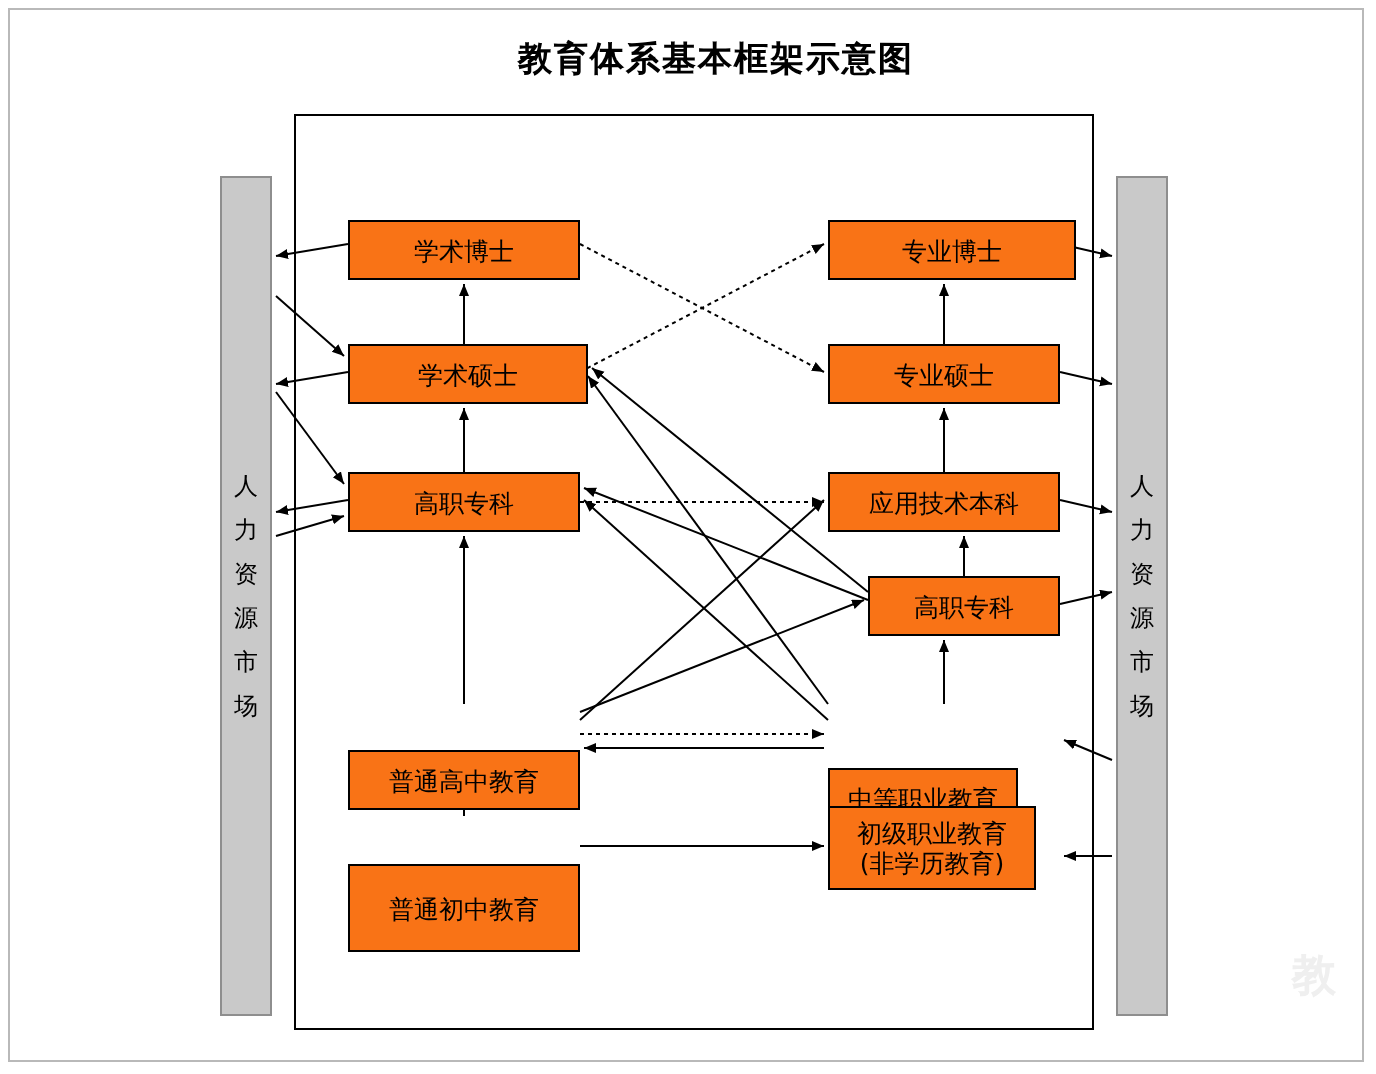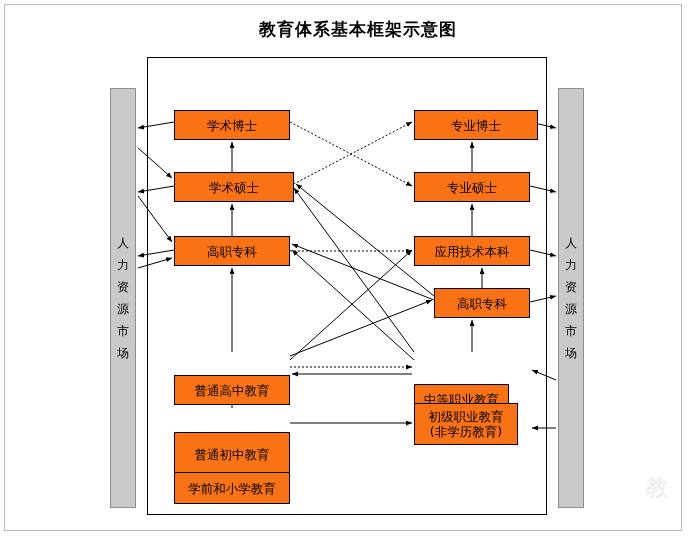--- a/index.html
+++ b/index.html
@@ -188,14 +188,13 @@
     <div class="node" style="left: 174px; top: 236px; width: 116px; height: 30px;">高职专科</div>
     <div class="node" style="left: 414px; top: 236px; width: 116px; height: 30px; text-align: center;">应用技术本科</div>
     <div class="node" style="left: 434px; top: 288px; width: 96px; height: 30px;">高职专科</div>
     <div class="node" style="left: 174px; top: 352px; width: 116px; height: 30px; margin-top: 23px;">普通高中教育</div>
     <div class="node" style="left: 414px; top: 352px; width: 95px; height: 30px; margin-top: 32px;">中等职业教育</div>
     <div class="node" style="left: 174px; top: 408px; width: 116px; height: 44px; margin-top: 24px;">普通初中教育</div>
     <div class="node two-line" style="left: 414px; top: 403px; width: 104px; height: 42px; flex-direction: column;">
       <div>初级职业教育</div>
       <div>(非学历教育)</div>
     </div>
-    <div class="node" style="left: 174px; top: 472px; width: 116px; height: 32px;">学前和小学教育</div>
   </div>
 
 </body></html>

